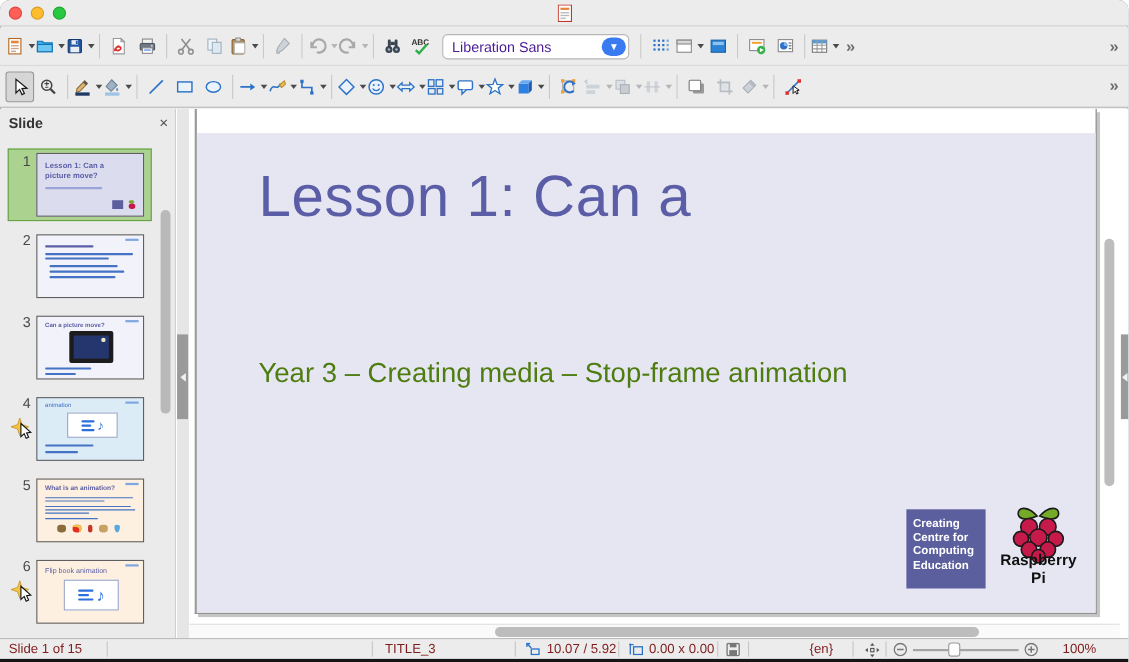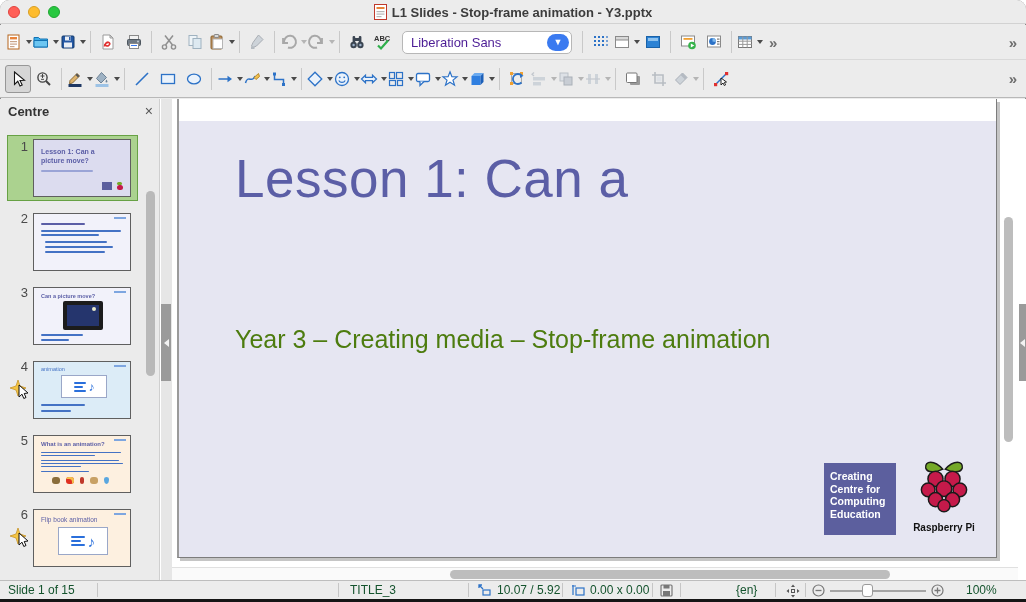--- a/index.html
+++ b/index.html
@@ -85,32 +85,32 @@
   .page { position:absolute; left:5px; top:0; width:820px; height:459px; background:#fff;
           border-left:2px solid #9a9a9a; border-right:1px solid #7c7c7c; border-bottom:1px solid #7c7c7c;
           box-shadow:3px 3px 0 rgba(150,150,150,.55); }
   .page-bg { position:absolute; left:0; top:22px; right:0; bottom:0; background:#e6e6f2; }
   .slide-title { position:absolute; left:56px; top:40px; width:560px; font-size:53px; line-height:80px;
                  font-weight:normal; color:#5b5ea6; letter-spacing:0.5px; }
   .slide-subtitle { position:absolute; left:56px; top:226px; font-size:25px; color:#4d7c0f; }
   .ncce-logo { position:absolute; left:645px; top:364px; width:72px; height:72px; background:#5c5f9e;
                color:#fff; font-size:10.5px; font-weight:bold; line-height:1.2; padding:7px 6px; }
   .rpi-logo { position:absolute; left:726px; top:358px; width:78px; height:78px; text-align:center; }
-  .rpi-label { position:absolute; left:0; bottom:2px; width:100%; font-size:10px; font-weight:bold; color:#111; }
+  .rpi-label { position:absolute; left:0; bottom:2px; width:100%; font-size:14px; font-weight:bold; color:#111; }
 
   
   .vscroll { position:absolute; left:1004px; top:0; width:10px; height:468px; }
   .vthumb { position:absolute; left:0; top:118px; width:9px; height:225px; border-radius:5px; background:#bdbdbd; }
   .hscroll { position:absolute; left:172px; top:468px; width:846px; height:13px; background:#fafafa;
              border-top:1px solid #e0e0e0; }
   .hthumb { position:absolute; left:278px; top:2px; width:440px; height:9px; border-radius:5px; background:#bdbdbd; }
 
   
   .statusbar { position:absolute; left:0; top:580px; width:1026px; height:19px; background:#ececec;
-               border-top:1px solid #bdbdbd; font-size:12px; color:#14532d; }
+               border-top:1px solid #bdbdbd; font-size:12px; color:#7f1d1d; }
   .sb-item { position:absolute; top:2px; white-space:nowrap; }
   .sb-sep { position:absolute; top:2px; width:1px; height:14px; background:#c6c6c6; }
   .sb-ico { position:absolute; top:3px; }
   .zoom-track { position:absolute; left:830px; top:9px; width:96px; height:2px; background:#a5a5a5; }
   .zoom-knob { position:absolute; left:862px; top:3px; width:11px; height:13px; background:#fdfdfd;
                border:1px solid #9a9a9a; border-radius:3px; }
   .bottom-edge { position:absolute; left:0; top:599px; width:1026px; height:3px; background:#151515; }
 </style>
 </head>
 <body>
@@ -122,21 +122,20 @@
     <span class="tl yellow"></span>
     <span class="tl green"></span>
     <div class="title-wrap">
       <svg class="doc-icon" viewBox="0 0 13 16">
         <rect x="0.5" y="0.5" width="12" height="15" fill="#fff" stroke="#c0392b"></rect>
         <rect x="2.5" y="3" width="8" height="2" fill="#e8833a"></rect>
         <rect x="2.5" y="7" width="8" height="1.2" fill="#b8b8b8"></rect>
         <rect x="2.5" y="9.5" width="8" height="1.2" fill="#b8b8b8"></rect>
         <rect x="2.5" y="12" width="5" height="1.2" fill="#b8b8b8"></rect>
       </svg>
-      <span class="win-title">L1 Slides - Stop-frame animation - Y3.pptx</span>
     </div>
   </div>
 
   <div class="toolbar tb1">
     <div class="btn">
       <svg width="18" height="18" viewBox="0 0 18 18">
           <rect x="3" y="2" width="11" height="14" fill="#fff" stroke="#b5651d"></rect>
           <rect x="5" y="4" width="7" height="2.4" fill="#e8833a"></rect>
           <rect x="5" y="8" width="7" height="1.2" fill="#c9a489"></rect>
           <rect x="5" y="10.5" width="7" height="1.2" fill="#c9a489"></rect>
@@ -492,21 +491,21 @@
           <path d="M9 8 L9 15 L11 13 L12.3 15.5 L13.6 14.8 L12.3 12.4 L14.5 12 Z" fill="#fff" stroke="#111" stroke-width="0.9"></path>
         </svg>
     </div>
     <span class="chev" style="margin-left:auto;">»</span>
   </div>
 
   <div class="content">
 
     <div class="slides-panel">
       <div class="sp-header">
-        <span class="sp-title">Centre</span>
+        <span class="sp-title">Slide</span>
         <span class="sp-close">×</span>
       </div>
 
       <div class="thumb-row" style="left:0; top:36px;">
         <div class="sel-box" style="top:0;"></div>
         <span class="slide-num" style="left:4px; top:4px;">1</span>
         <div class="thumb" style="top:4px; background:#dcdcef;">
           <div class="tt-title" style="left:7px; top:7px; width:64px; font-size:7px; line-height:9px;">Lesson 1: Can a picture move?</div>
           <div class="tbar lav" style="left:7px; top:30px; width:52px; height:1.5px;"></div>
           <div style="position:absolute; left:68px; top:42px; width:10px; height:8px; background:#5c5f9e;"></div>

